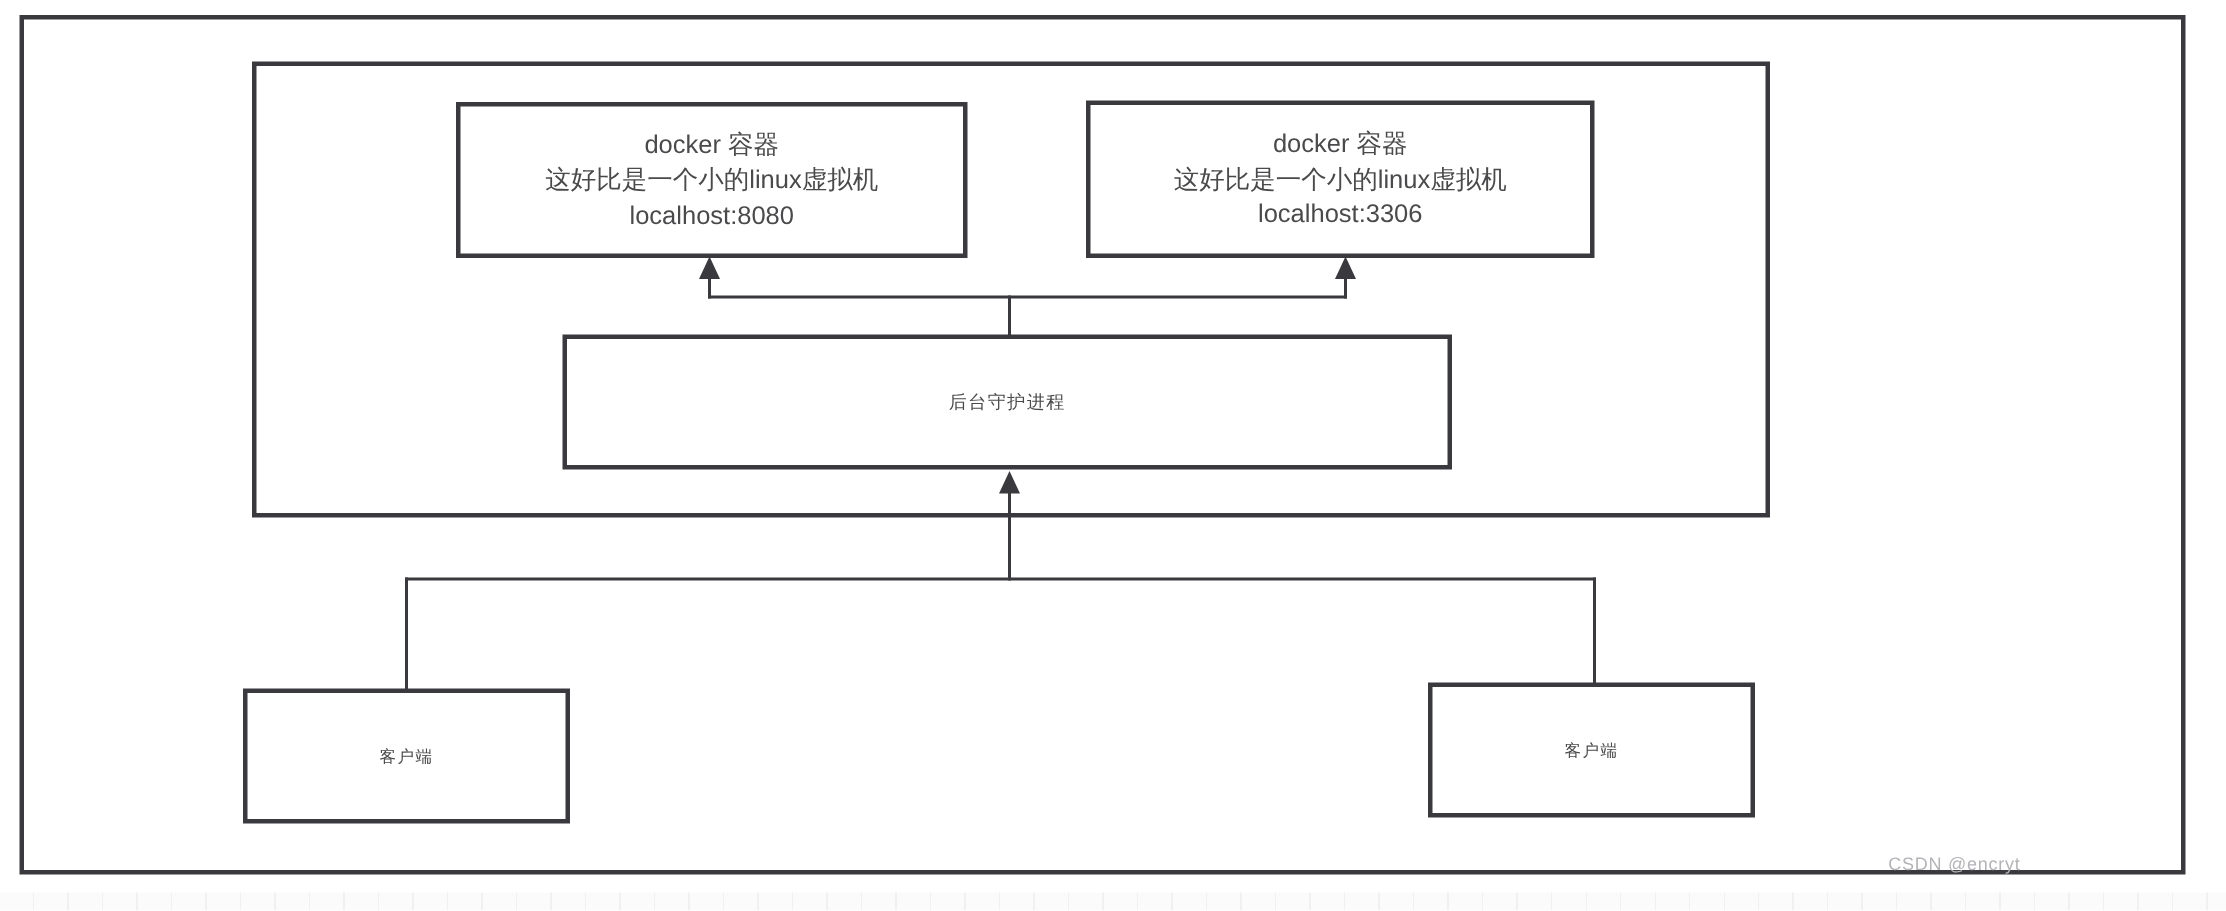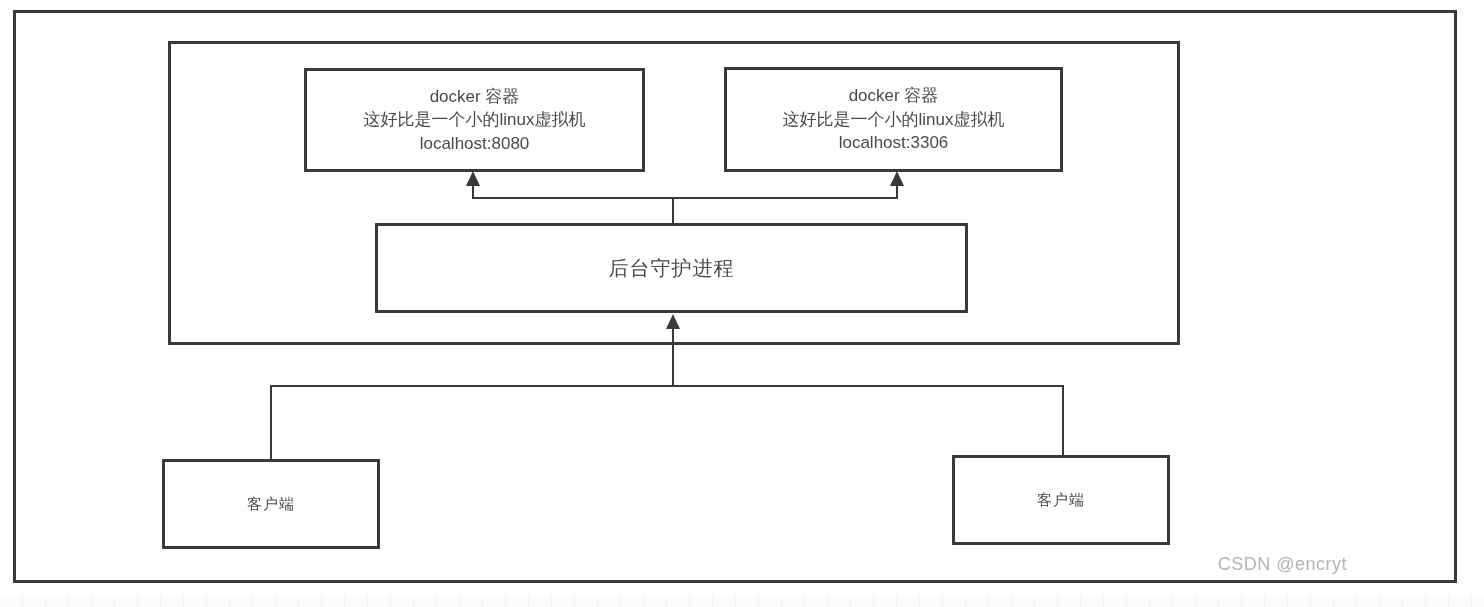--- a/index.html
+++ b/index.html
@@ -20,22 +20,22 @@
     flex-direction: column;
     align-items: center;
     justify-content: center;
     color: var(--text, #4a4a4c);
   }
   .outer-box  { left: 13px;  top: 10px;  width: 1444px; height: 573px; background: transparent; }
   .inner-box  { left: 168px; top: 41px;  width: 1012px; height: 304px; background: transparent; }
   .docker-box { font-size: 17px; line-height: 23.5px; text-align: center; }
   .docker-left  { left: 304px; top: 68px; width: 341px; height: 104px; }
   .docker-right { left: 724px; top: 67px; width: 339px; height: 105px; }
-  .daemon-box { left: 375px; top: 223px; width: 593px; height: 90px; font-size: 20px; letter-spacing: 1px; }
-  .client-box { font-size: 15px; letter-spacing: 1px; }
+  .daemon-box { left: 375px; top: 223px; width: 593px; height: 90px; font-size: 12px; letter-spacing: 1px; }
+  .client-box { font-size: 11px; letter-spacing: 1px; }
   .client-left  { left: 162px; top: 459px; width: 218px; height: 90px; }
   .client-right { left: 952px; top: 455px; width: 218px; height: 90px; }
 
   
   .line { position: absolute; background: var(--line, #3a3a3e); }
   .v { width: 2px; }
   .h { height: 2px; }
   .v-daemon-top   { left: 672px;  top: 197px; height: 28px; }
   .h-top          { left: 472px;  top: 197px; width: 426px; }
   .v-arrow-left   { left: 472px;  top: 183px; height: 16px; }
@@ -60,22 +60,22 @@
   
   .server-label {
     position: absolute;
     left: 558px; top: 506px; width: 180px;
     text-align: center;
     font-size: 17px;
     color: var(--text, #4a4a4c);
   }
   .watermark {
     position: absolute;
-    right: 9px; top: 554px;
-    font-size: 18px;
+    right: 9px; top: 569px;
+    font-size: 12px;
     color: var(--watermark, #b4b4b8);
     letter-spacing: 0.5px;
   }
 
   
   .bottom-strip {
     position: absolute;
     left: 0; top: 595px; width: 1484px; height: 12px;
     background: repeating-linear-gradient(
       to right,

